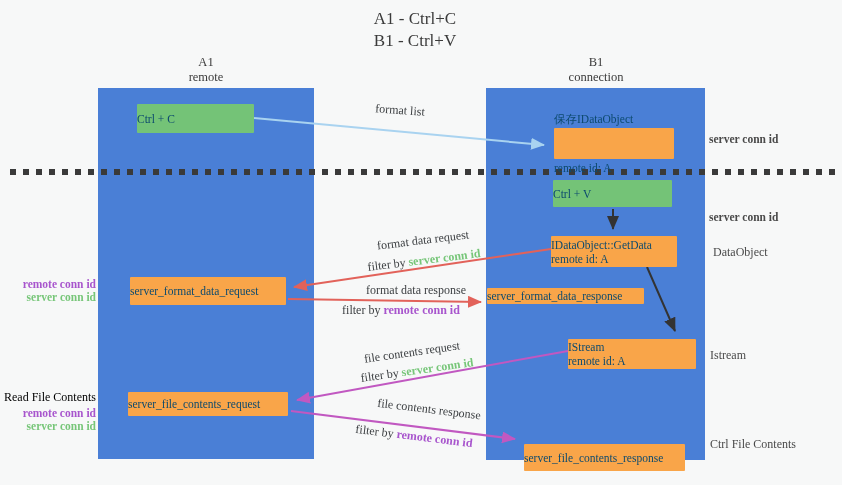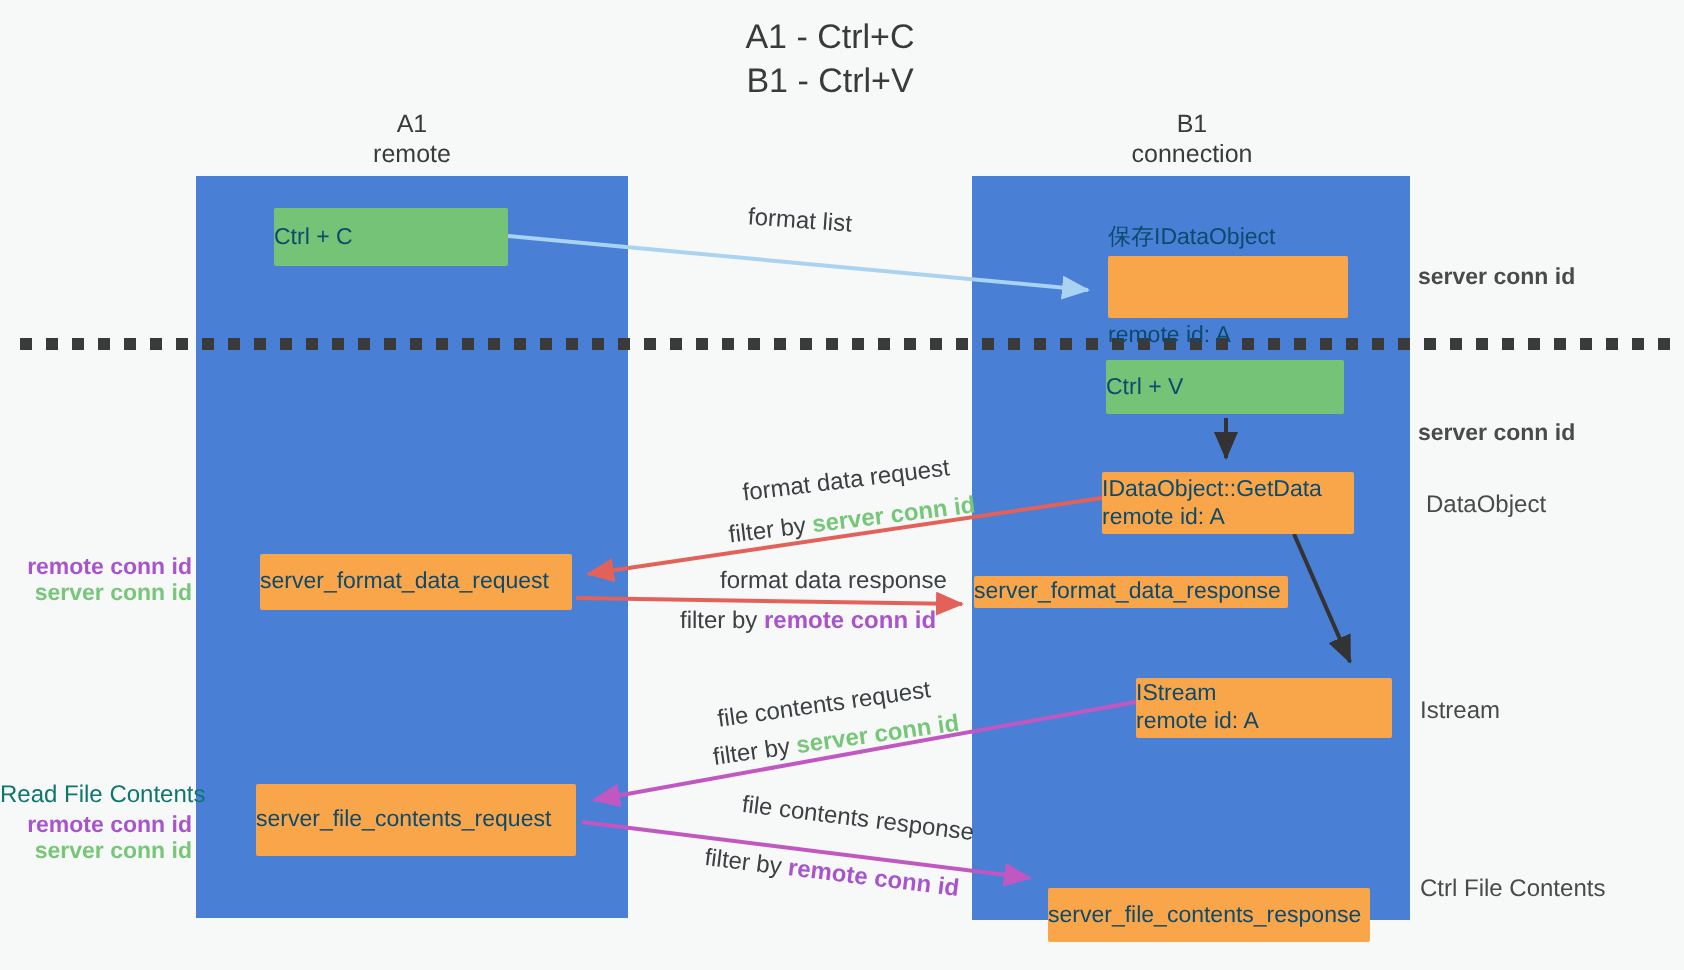--- a/index.html
+++ b/index.html
@@ -1,17 +1,17 @@
 <!DOCTYPE html>
 <html><head>
 <meta charset="utf-8">
 <style>
   * { margin:0; padding:0; box-sizing:border-box; }
   body { font-family:"Liberation Sans", sans-serif; background:#f7f8f8; }
-  .canvas { position:relative; width:842px; height:485px; background:#f7f8f8; overflow:hidden; }
+  .canvas { position:relative; width:842px; height:485px; background:#f7f8f8; overflow:hidden;font-family:Liberation Serif, serif; }
 
   .title-block { position:absolute; left:320px; top:8px; width:190px; text-align:center;
                  font-size:17px; color:#3a3a3a; line-height:22px; }
 
   .lane { position:absolute; background:#4a7fd6; }
   .lane-a { left:98px;  top:88px; width:216px; height:371px; }
   .lane-b { left:486px; top:88px; width:219px; height:372px; }
   .lane-header { position:absolute; text-align:center; font-size:12.5px; color:#3a3a3a; line-height:15px; }
   .lane-header-a { left:146px; top:55px; width:120px; }
   .lane-header-b { left:536px; top:55px; width:120px; }
@@ -28,21 +28,21 @@
   .green  { background:#74c377; }
   .orange { background:#f9a549; }
 
   .edge-label { position:absolute; z-index:7; font-size:12px; color:#3d4043; text-align:center; white-space:nowrap; }
   .c-green  { color:#77c679; font-weight:bold; }
   .c-purple { color:#a855cd; font-weight:bold; }
 
   .side-label { position:absolute; z-index:7; font-size:12px; color:#4a4a4a; white-space:nowrap; }
   .side-stack { position:absolute; z-index:7; width:88px; text-align:right; font-size:11.5px;
                 font-weight:bold; line-height:13px; white-space:nowrap; }
-  .side-stack .plain { font-weight:normal; font-size:12px; color:#0f766e; }
+  .side-stack .plain { font-weight:normal; font-size:12px; color:#000000; }
 </style>
 </head>
 <body>
 
 <div class="canvas">
 
   <div class="title-block">
     <div>A1 - Ctrl+C</div>
     <div>B1 - Ctrl+V</div>
   </div>
@@ -109,21 +109,21 @@
 
   <div class="node orange" style="left:487px; top:288px; width:157px; height:16px;">
     <div class="l1">server_format_data_response</div>
   </div>
 
   <div class="node orange" style="left:568px; top:339px; width:128px; height:30px;">
     <div class="l1">IStream</div>
     <div class="l2">remote id: A</div>
   </div>
 
-  <div class="node orange" style="left:128px; top:392px; width:160px; height:36px;">
+  <div class="node orange" style="left:128px; top:392px; width:160px; height:24px;">
     <div class="l1">server_file_contents_request</div>
   </div>
 
   <div class="node orange" style="left:524px; top:444px; width:161px; height:27px;">
     <div class="l1">server_file_contents_response</div>
   </div>
 
   <div class="edge-label" style="left:360px; top:103px; width:80px; transform:rotate(4deg);">format list</div>
 
   <div class="edge-label" style="left:368px; top:233px; width:110px; transform:rotate(-7deg);">format data request</div>

